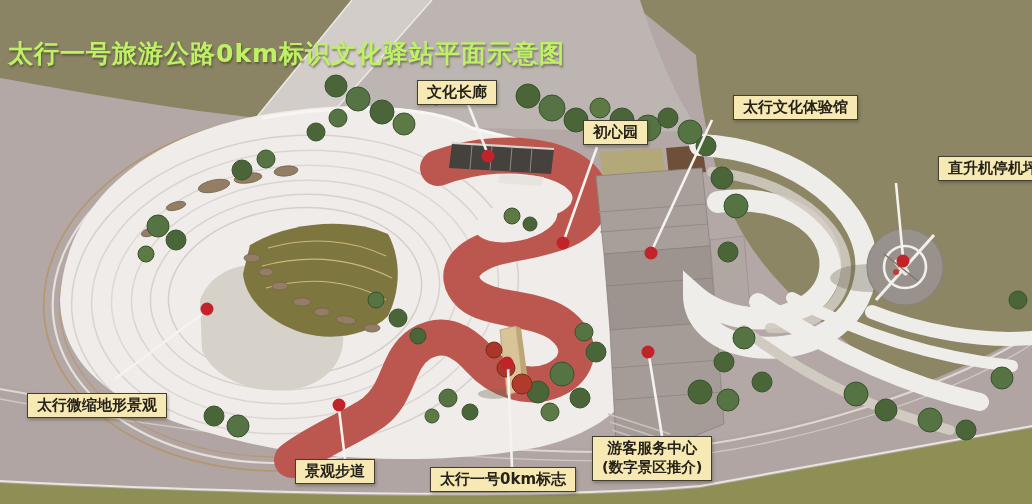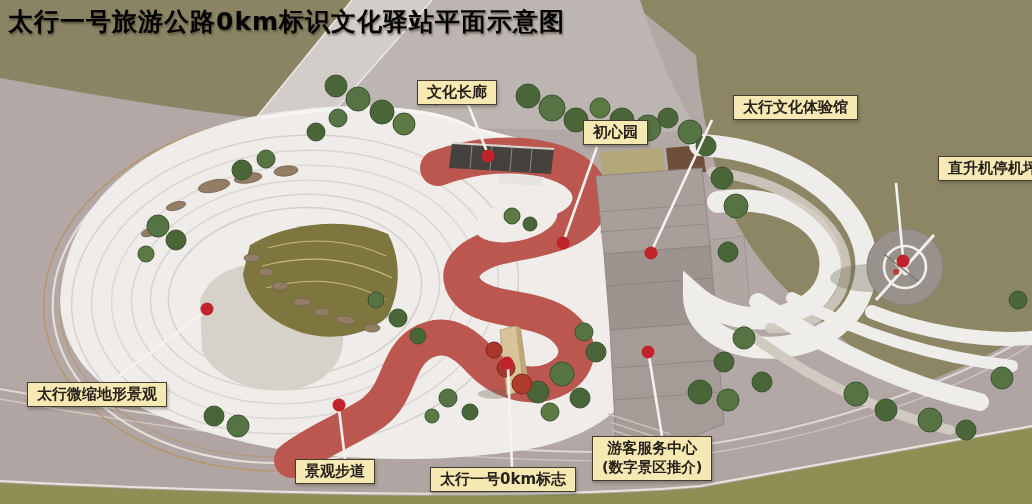--- a/index.html
+++ b/index.html
@@ -1,34 +1,34 @@
 <!DOCTYPE html>
 <html><head>
 <meta charset="utf-8">
 <style>
   html,body{margin:0;padding:0;background:#6d675f;}
   .stage{position:relative;width:1032px;height:504px;overflow:hidden;
          font-family:"DejaVu Sans","Liberation Sans",sans-serif;}
   .scene{position:absolute;left:0;top:0;}
   
   .title-block{position:absolute;left:8px;top:8px;z-index:30;pointer-events:none;}
-  .title-zh{font-size:25px;font-weight:bold;color:#000000;letter-spacing:1px;line-height:1.1;
-            text-shadow:1px 2px 2px rgba(60,55,35,.55);white-space:nowrap;}
+  .title-zh{font-size:25px;font-weight:bold;color:#bef264;letter-spacing:1px;line-height:1.1;
+            text-shadow:1px 2px 2px rgba(60,55,35,.55);white-space:nowrap;margin-top:32px;}
   .title-en{font-size:12.5px;color:#efece0;letter-spacing:1.2px;margin-top:1px;
             text-shadow:1px 1px 1px rgba(60,55,35,.5);white-space:nowrap;}
   
   .callout{position:absolute;z-index:25;background:#f6e9b4;border:1px solid #413d31;
            padding:1px 9px 2px 9px;font-size:15px;font-weight:bold;color:#272219;
            white-space:nowrap;box-shadow:1px 2px 3px rgba(50,45,30,.35);line-height:1.35;}
   .callout .sub{display:block;font-size:14.5px;font-weight:bold;text-align:center;}
   .c-corridor{left:417px;top:80px;}
   .c-chuxin{left:583px;top:120px;}
   .c-hall{left:689px;top:95px;margin-left:44px;}
   .c-helipad{left:910px;top:156px;margin-left:28px;}
-  .c-terrain{left:27px;top:382px;}
+  .c-terrain{left:27px;top:393px;}
   .c-trail{left:295px;top:459px;}
   .c-0km{left:430px;top:467px;}
   .c-visitor{left:592px;top:436px;text-align:center;}
 </style>
 </head>
 <body>
 
 <div class="stage">
 
   <svg class="scene" width="1032" height="504" viewBox="0 0 1032 504">

